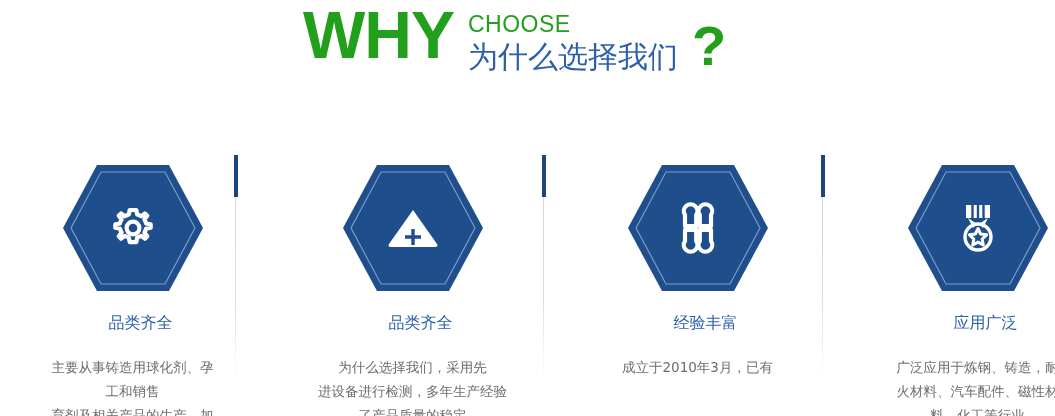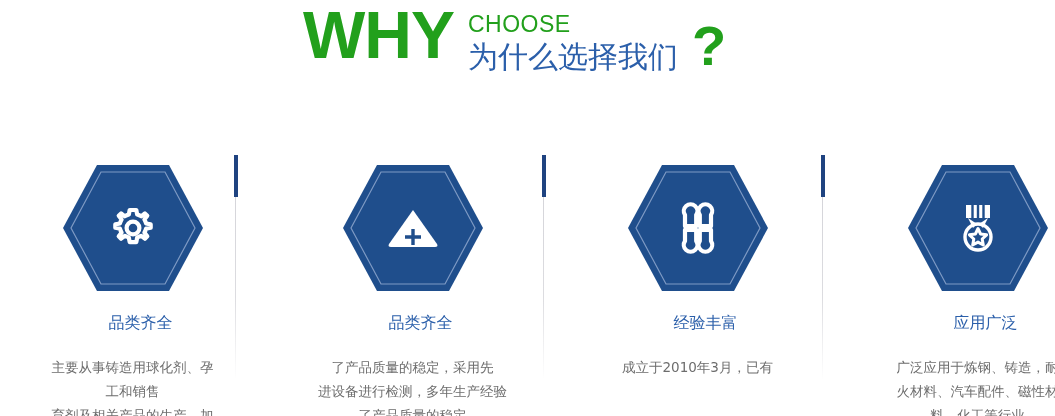--- a/index.html
+++ b/index.html
@@ -225,21 +225,21 @@
       </svg>
       <span class="hex-icon">
         <svg width="60" height="56" viewBox="0 0 60 56">
           <path d="M30 10 L54 44 Q55.5 47 52 47 L8 47 Q4.5 47 6 44 Z" fill="#ffffff"></path>
           <path d="M30 29 L30 45 M22 37 L38 37" stroke="#1f4e8c" stroke-width="3.4" stroke-linecap="butt"></path>
         </svg>
       </span>
     </div>
     <div class="col-title">品类齐全</div>
     <div class="col-desc">
-      <div>了产品质量的稳定，采用先</div>
+      <div>为什么选择我们，采用先</div>
       <div>进设备进行检测，多年生产经验</div>
       <div>了产品质量的稳定</div>
     </div>
   </div>
 
   <div class="col col-2">
     <div class="hex-wrap">
       <svg class="hex-svg" viewBox="0 0 144 130">
         <polygon points="36,2 108,2 142,65 108,128 36,128 2,65" fill="#1f4e8c"></polygon>
         <polygon points="40,9 104,9 134,65 104,121 40,121 10,65" fill="none" stroke="#7e9ac4" stroke-width="1.2"></polygon>

